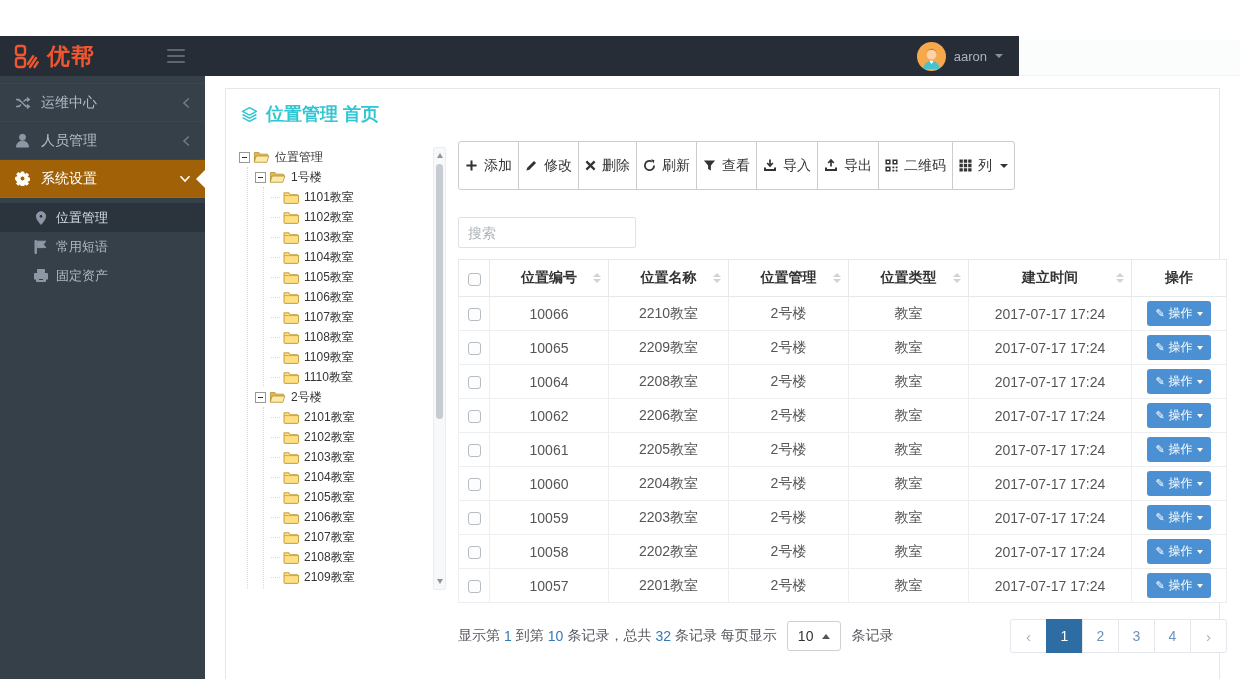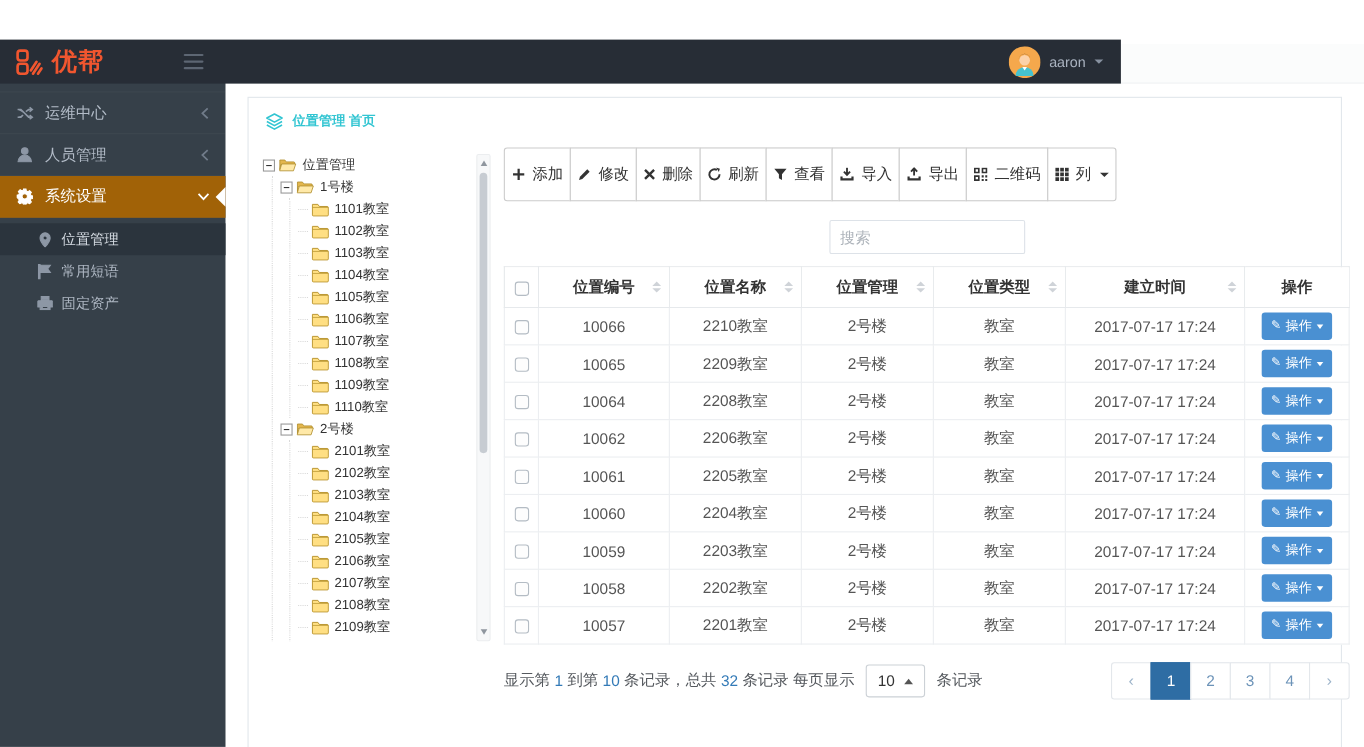--- a/index.html
+++ b/index.html
@@ -33,21 +33,21 @@
   .side-subitem .ic { width:15px; display:flex; justify-content:center; margin-right:8px; }
   .side-subitem .ic svg { fill:#8d97a5; stroke:#8d97a5; }
   .side-subitem.active { background:#2b343d; color:#d7dde4; }
 
   
   .content { position:absolute; left:205px; top:40px; width:1035px; height:639px; background:#fff; }
   .breadcrumb { height:36px; display:flex; align-items:center; padding-left:21px; font-size:14px; color:#8a95a3; background:#fbfcfc; border-bottom:1px solid #f0f2f4; }
   .crumb-dot { width:8px; height:8px; border-radius:50%; background:#ccd3da; margin:0 11px; }
 
   .panel { position:absolute; left:20px; top:48px; width:995px; height:640px; border:1px solid #e2e7ec; background:#fff; }
-  .panel-title { display:flex; align-items:center; gap:8px; padding:13px 15px 9px 15px; color:#32c5d2; font-size:12px; font-weight:bold; }
+  .panel-title { display:flex; align-items:center; gap:8px; padding:13px 15px 9px 15px; color:#32c5d2; font-size:18px; font-weight:bold; }
   .panel-body { display:flex; padding:6px 12px 0 10px; }
 
   
   .tree-wrap { width:210px; flex:none; position:relative; height:443px; margin-top:6px; }
   .tree-scroll { position:absolute; left:0; top:0; right:15px; bottom:0; overflow:hidden; padding-left:3px; }
   .trow { display:flex; align-items:center; height:20px; font-size:12px; color:#333; white-space:nowrap; cursor:pointer; }
   .tchildren { margin-left:8px; padding-left:7px; border-left:1px dotted #d9d9d9; }
   .tgl { width:11px; height:11px; border:1px solid #999; background:#fff; position:relative; margin-right:3px; flex:none; cursor:pointer; }
   .tgl::after { content:''; position:absolute; left:2px; right:2px; top:4px; height:1px; background:#333; }
   .stub { width:9px; border-top:1px dotted #d9d9d9; margin-right:3px; flex:none; }
@@ -64,21 +64,21 @@
   
   .main-col { flex:1; padding-left:12px; }
   .toolbar { display:flex; }
   .btn-group { display:inline-flex; }
   .tbtn { display:inline-flex; align-items:center; gap:6px; height:49px; padding:0 6px; background:#fff; border:1px solid #ccc; margin-left:-1px; font-size:14px; color:#333; cursor:pointer; white-space:nowrap; }
   .tbtn:first-child { margin-left:0; border-radius:3px 0 0 3px; }
   .tbtn:last-child { border-radius:0 3px 3px 0; }
   .tbtn .ic { display:flex; }
   .caret-down { width:0; height:0; border-left:4px solid transparent; border-right:4px solid transparent; border-top:4px solid #333; margin-left:2px; }
 
-  .search-row { display:flex; justify-content:center; margin-top:17px; }
+  .search-row { display:flex; justify-content:flex-start; margin-top:27px; }
   .search-input { width:178px; height:31px; border:1px solid #dde2e8; border-radius:2px; padding:0 9px; font-size:14px; color:#333; outline:none; }
   .search-input::placeholder { color:#aeb4bb; }
 
   table.grid { width:100%; border-collapse:collapse; table-layout:fixed; margin-top:11px; }
   .grid th { height:37px; border:1px solid #e6e9ec; font-size:14px; color:#333; font-weight:bold; position:relative; text-align:center; background:#fff; }
   .grid td { height:34px; border:1px solid #eceef1; font-size:14px; color:#555; text-align:center; background:#fff; }
   .sort-icons { position:absolute; right:7px; top:50%; transform:translateY(-50%); display:flex; flex-direction:column; gap:2px; cursor:pointer; }
   .sort-up { width:0;height:0;border-left:4px solid transparent;border-right:4px solid transparent;border-bottom:4px solid #cfd3d8; }
   .sort-dn { width:0;height:0;border-left:4px solid transparent;border-right:4px solid transparent;border-top:4px solid #cfd3d8; }
   input.cbx { appearance:none; -webkit-appearance:none; width:13px; height:13px; border:1px solid #b4bcc4; border-radius:3px; background:#fdfdfd; cursor:pointer; vertical-align:middle; }

